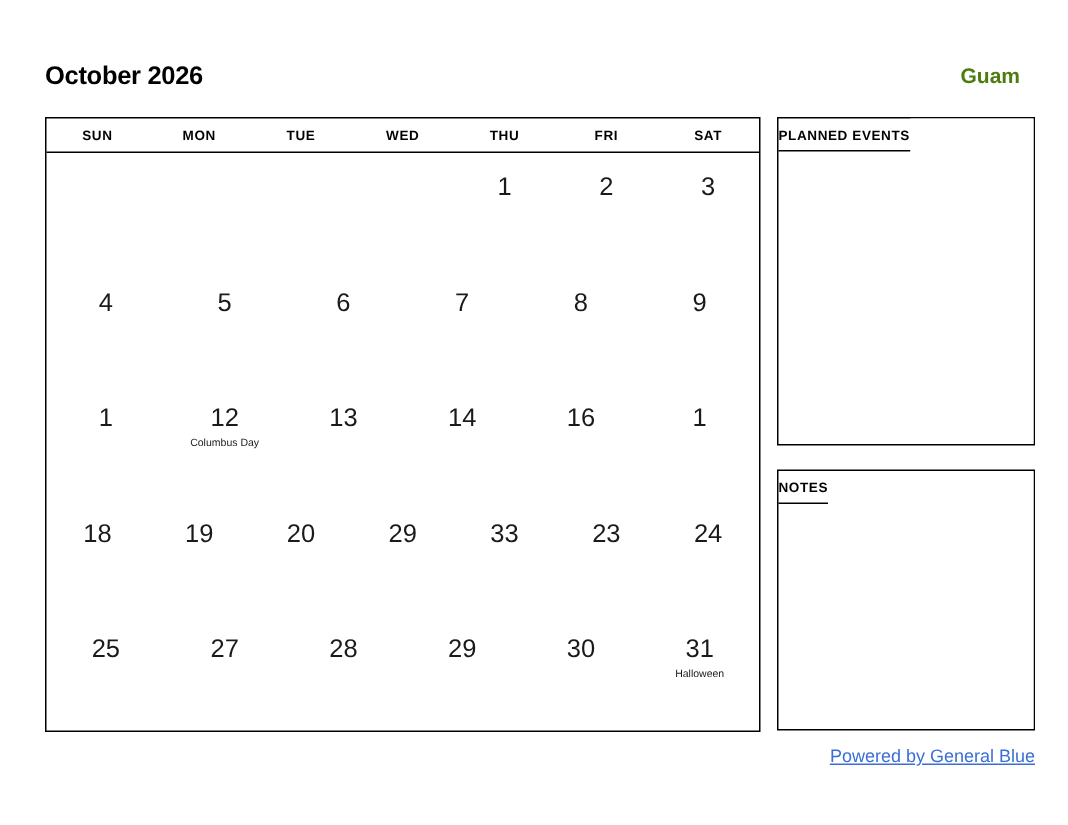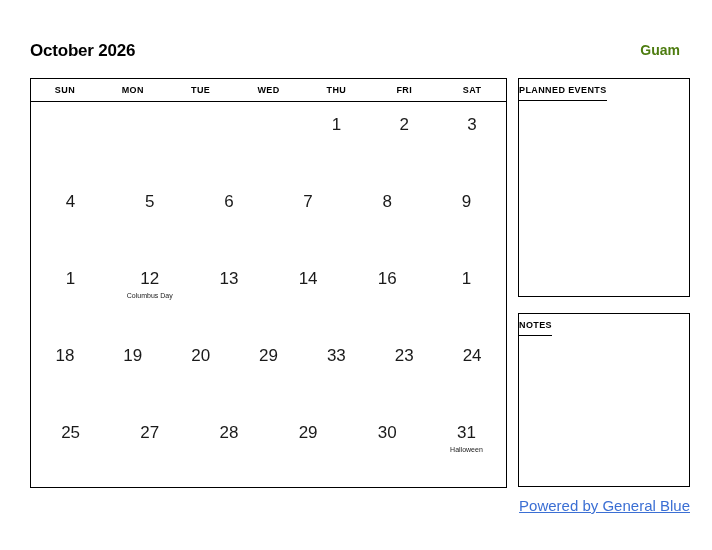--- a/index.html
+++ b/index.html
@@ -160,21 +160,21 @@
     position: absolute;
     left: 430px;
     top: 497px;
     width: 260px;
     text-align: right;
     font-size: 9px;
   }
   .footer-link {
     color: #3b6fd4;
     text-decoration: underline;
-    font-size: 15px;
+    font-size: 12px;
     cursor: pointer;
   }
 </style>
 </head>
 <body>
 
 <div class="page">
 
   <div class="header">
     <div class="title">October 2026</div>

